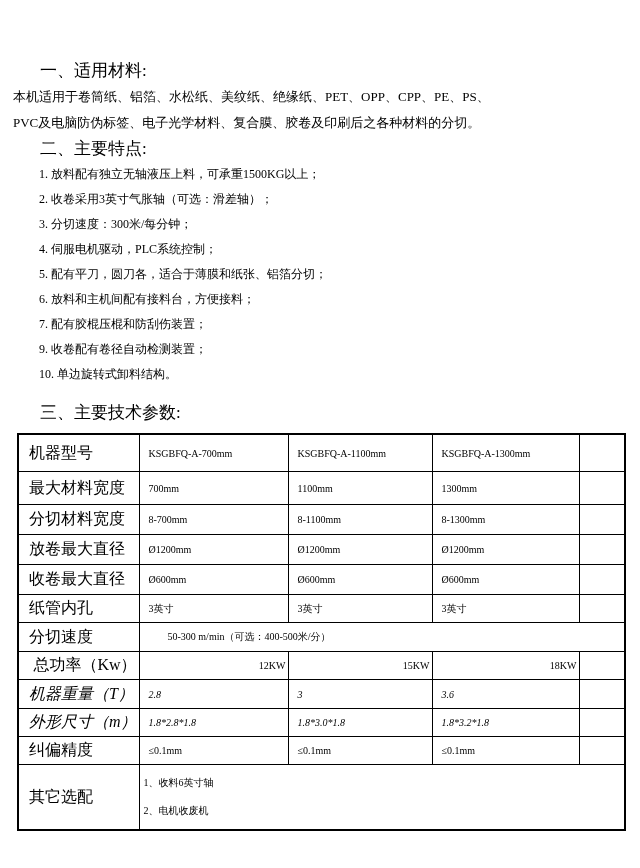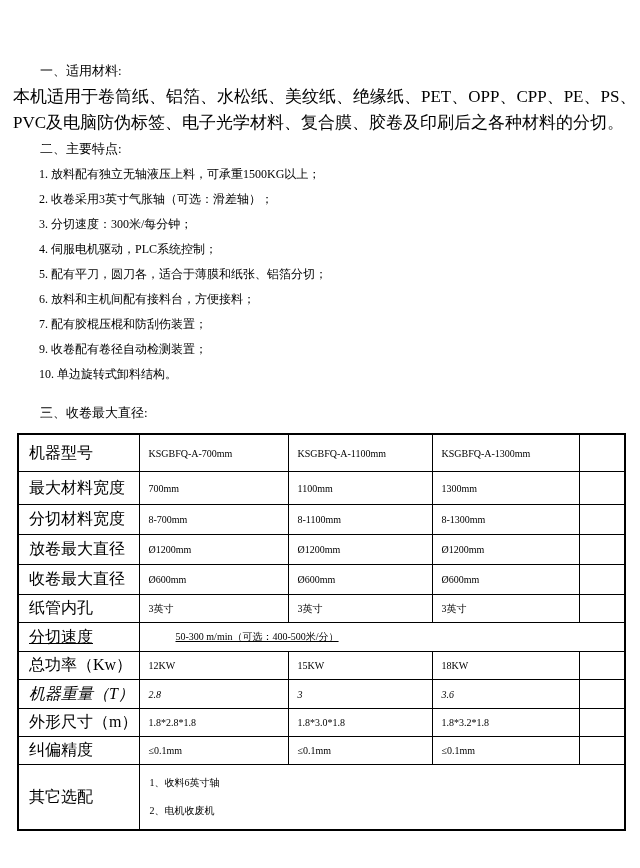--- a/index.html
+++ b/index.html
@@ -2,52 +2,52 @@
 <html><head>
 <meta charset="utf-8">
 <style>
   html,body{margin:0;padding:0;}
   body{
     width:640px;height:868px;background:#ffffff;color:#000000;
     font-family:"Liberation Serif","DejaVu Serif",serif;
     overflow:hidden;
   }
   .doc{padding-top:58px;}
-  .h{font-size:13px;line-height:26px;margin-left:40px;white-space:nowrap;}
-  .para-line{font-size:17px;line-height:26px;margin-left:13px;white-space:nowrap;}
+  .h{font-size:17px;line-height:26px;margin-left:40px;white-space:nowrap;}
+  .para-line{font-size:13px;line-height:26px;margin-left:13px;white-space:nowrap;}
   .feat{font-size:12px;line-height:25px;margin-left:39px;white-space:nowrap;}
   .h3{margin-top:13px;}
   table.specs{
     border-collapse:collapse;table-layout:fixed;
     width:607px;margin:7px 0 0 17px;
     border:2px solid #000;
   }
   table.specs td{
     border:1px solid #000;
     font-size:10px;
     padding:0 2px 0 9px;
     vertical-align:middle;
     overflow:hidden;
     white-space:nowrap;
   }
   table.specs td.label{font-size:16px;padding-left:10px;}
-  table.specs td.span-cell{padding-left:36px;}
-  table.specs td.opt-cell{padding-left:10px;}
+  table.specs td.span-cell{padding-left:28px;}
+  table.specs td.opt-cell{padding-left:4px;}
   table.specs td.opt-cell div{line-height:28px;}
   
   tr.r0  td{height:36px;}
   tr.r1  td{height:32px;}
   tr.r2  td{height:29px;}
   tr.r3  td{height:29px;}
   tr.r4  td{height:29px;}
   tr.r5  td{height:27px;}
-  tr.r6  td{height:28px;text-decoration:underline;}
-  tr.r7  td{height:27px;}
+  tr.r6  td{height:28px;}
+  tr.r7  td{height:27px;text-align:right;}
   tr.r8  td{height:28px;font-style:italic;}
-  tr.r9  td{height:27px;}
+  tr.r9  td{height:27px;font-style:italic;}
   tr.r10 td{height:27px;}
   tr.r11 td{height:64px;}
 </style>
 </head>
 <body>
 
 <div class="doc">
 
   <div class="h">一、适用材料:</div>
 
@@ -59,21 +59,21 @@
   <div class="feat">1. 放料配有独立无轴液压上料，可承重1500KG以上；</div>
   <div class="feat">2. 收卷采用3英寸气胀轴（可选：滑差轴）；</div>
   <div class="feat">3. 分切速度：300米/每分钟；</div>
   <div class="feat">4. 伺服电机驱动，PLC系统控制；</div>
   <div class="feat">5. 配有平刀，圆刀各，适合于薄膜和纸张、铝箔分切；</div>
   <div class="feat">6. 放料和主机间配有接料台，方便接料；</div>
   <div class="feat">7. 配有胶棍压棍和防刮伤装置；</div>
   <div class="feat">9. 收卷配有卷径自动检测装置；</div>
   <div class="feat">10. 单边旋转式卸料结构。</div>
 
-  <div class="h h3">三、收卷最大直径:</div>
+  <div class="h h3">三、主要技术参数:</div>
 
   <table class="specs">
     <colgroup>
       <col style="width:121px">
       <col style="width:149px">
       <col style="width:144px">
       <col style="width:147px">
       <col style="width:46px">
     </colgroup>
     <tbody id="specs-body">

